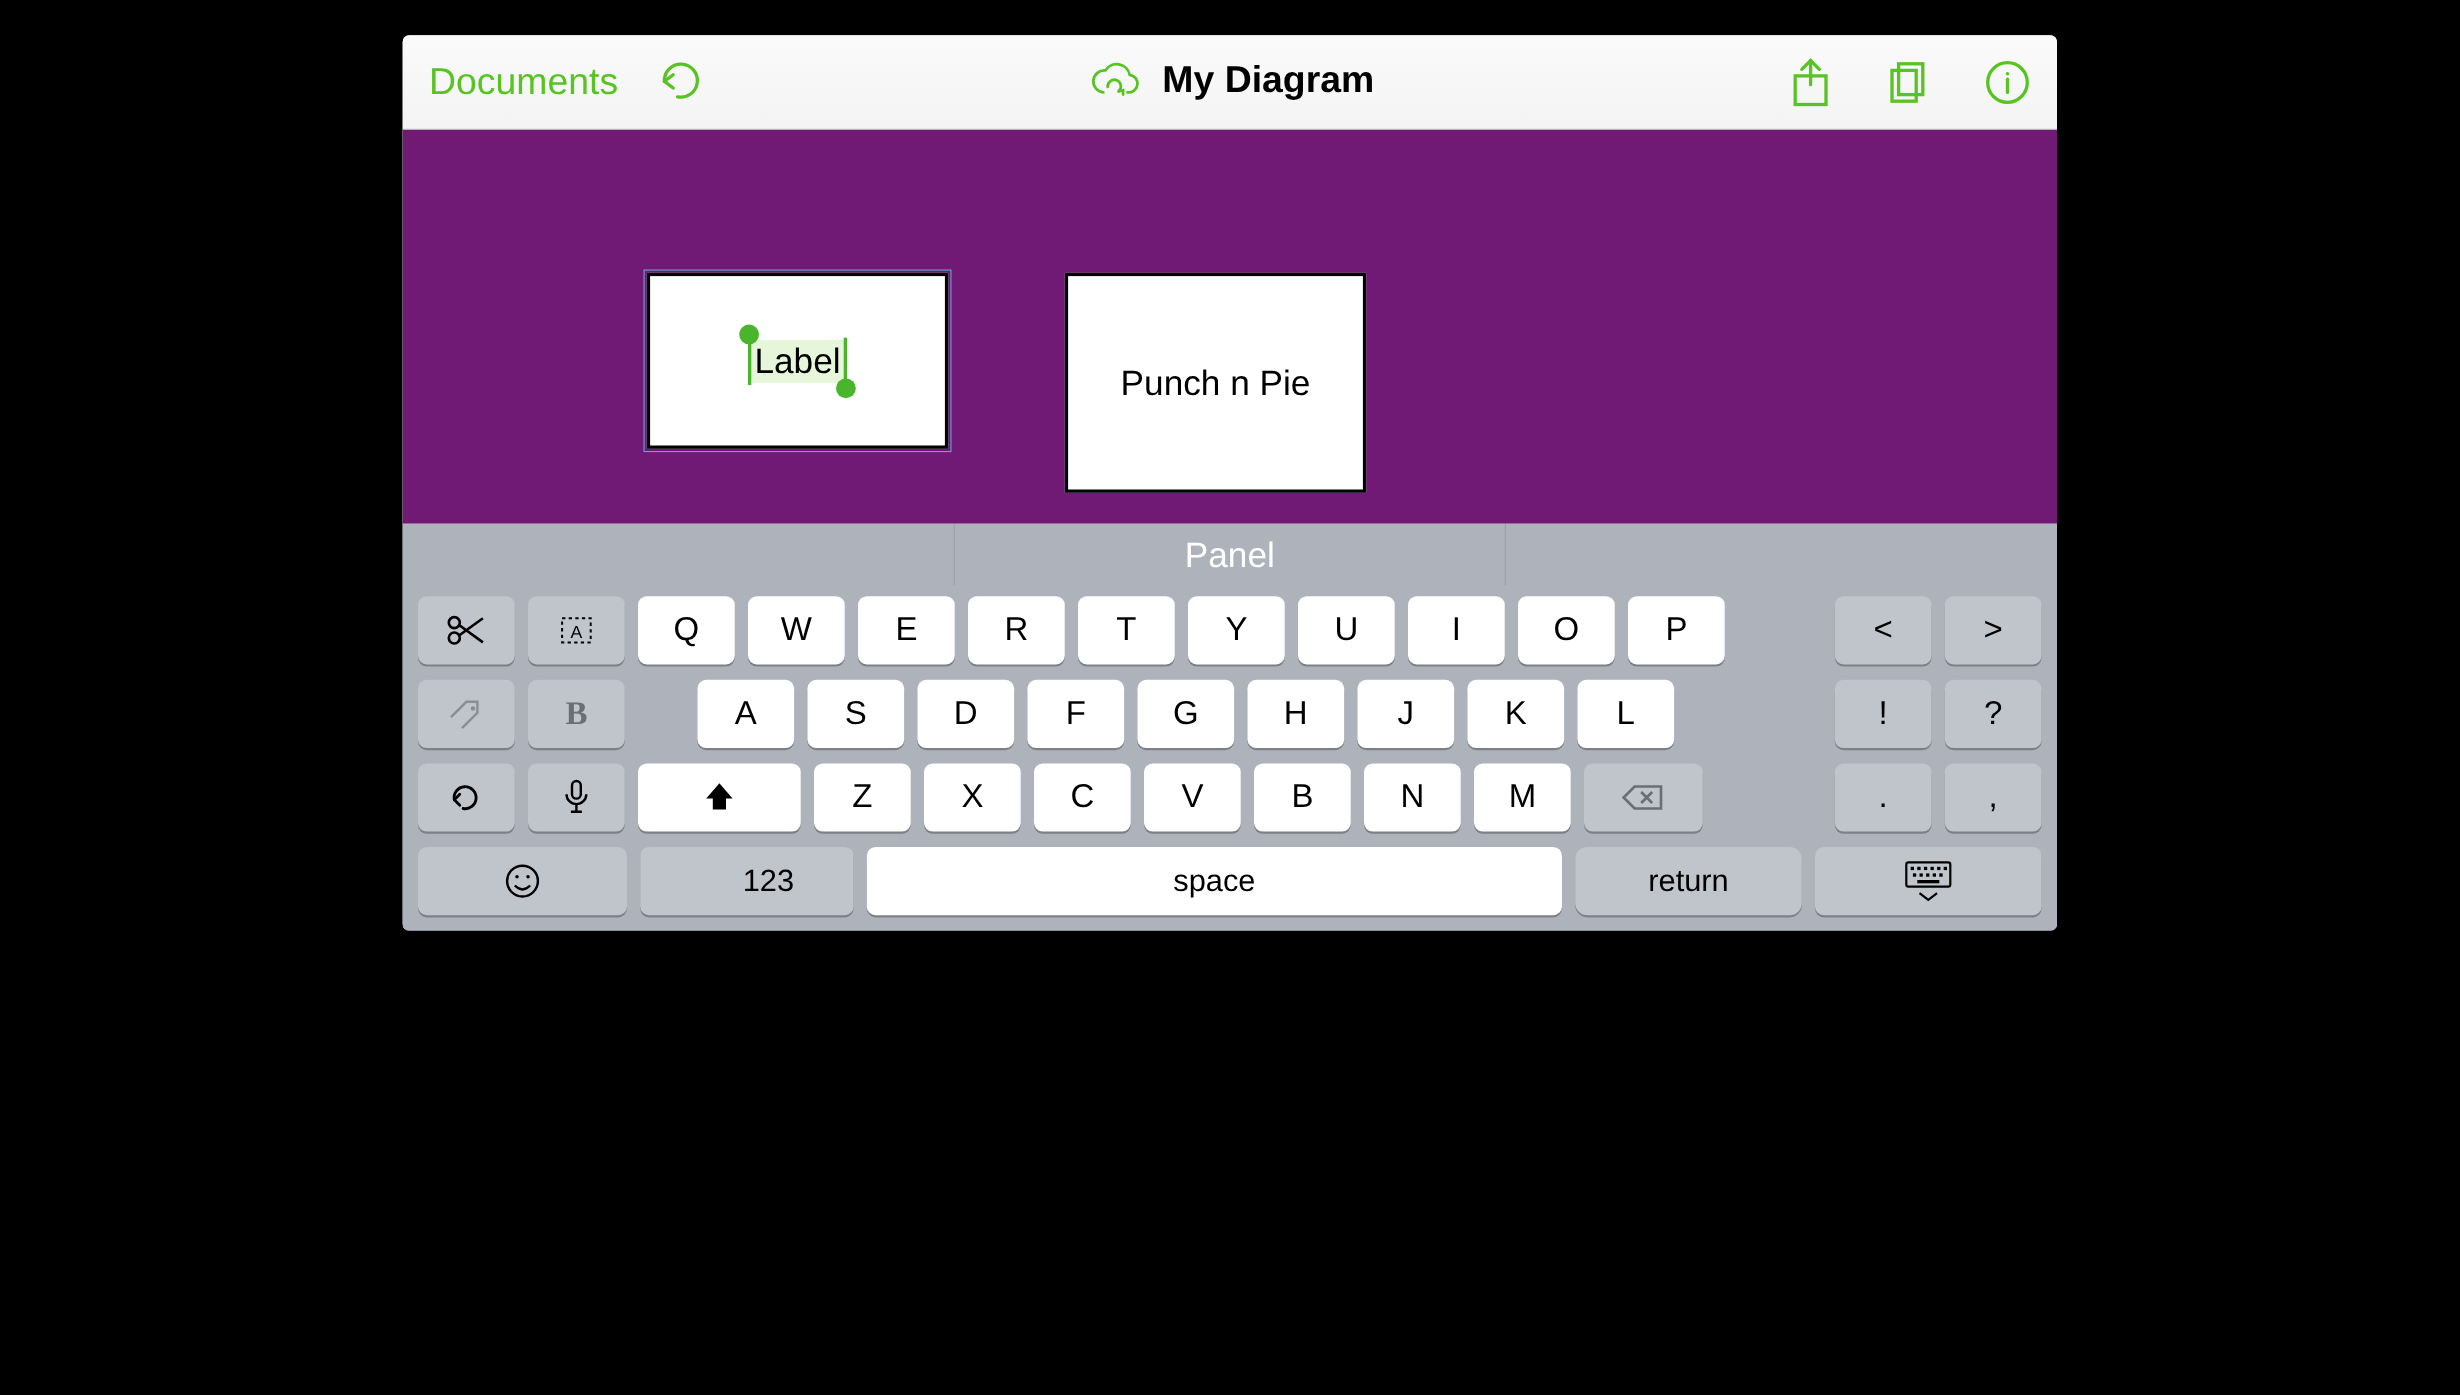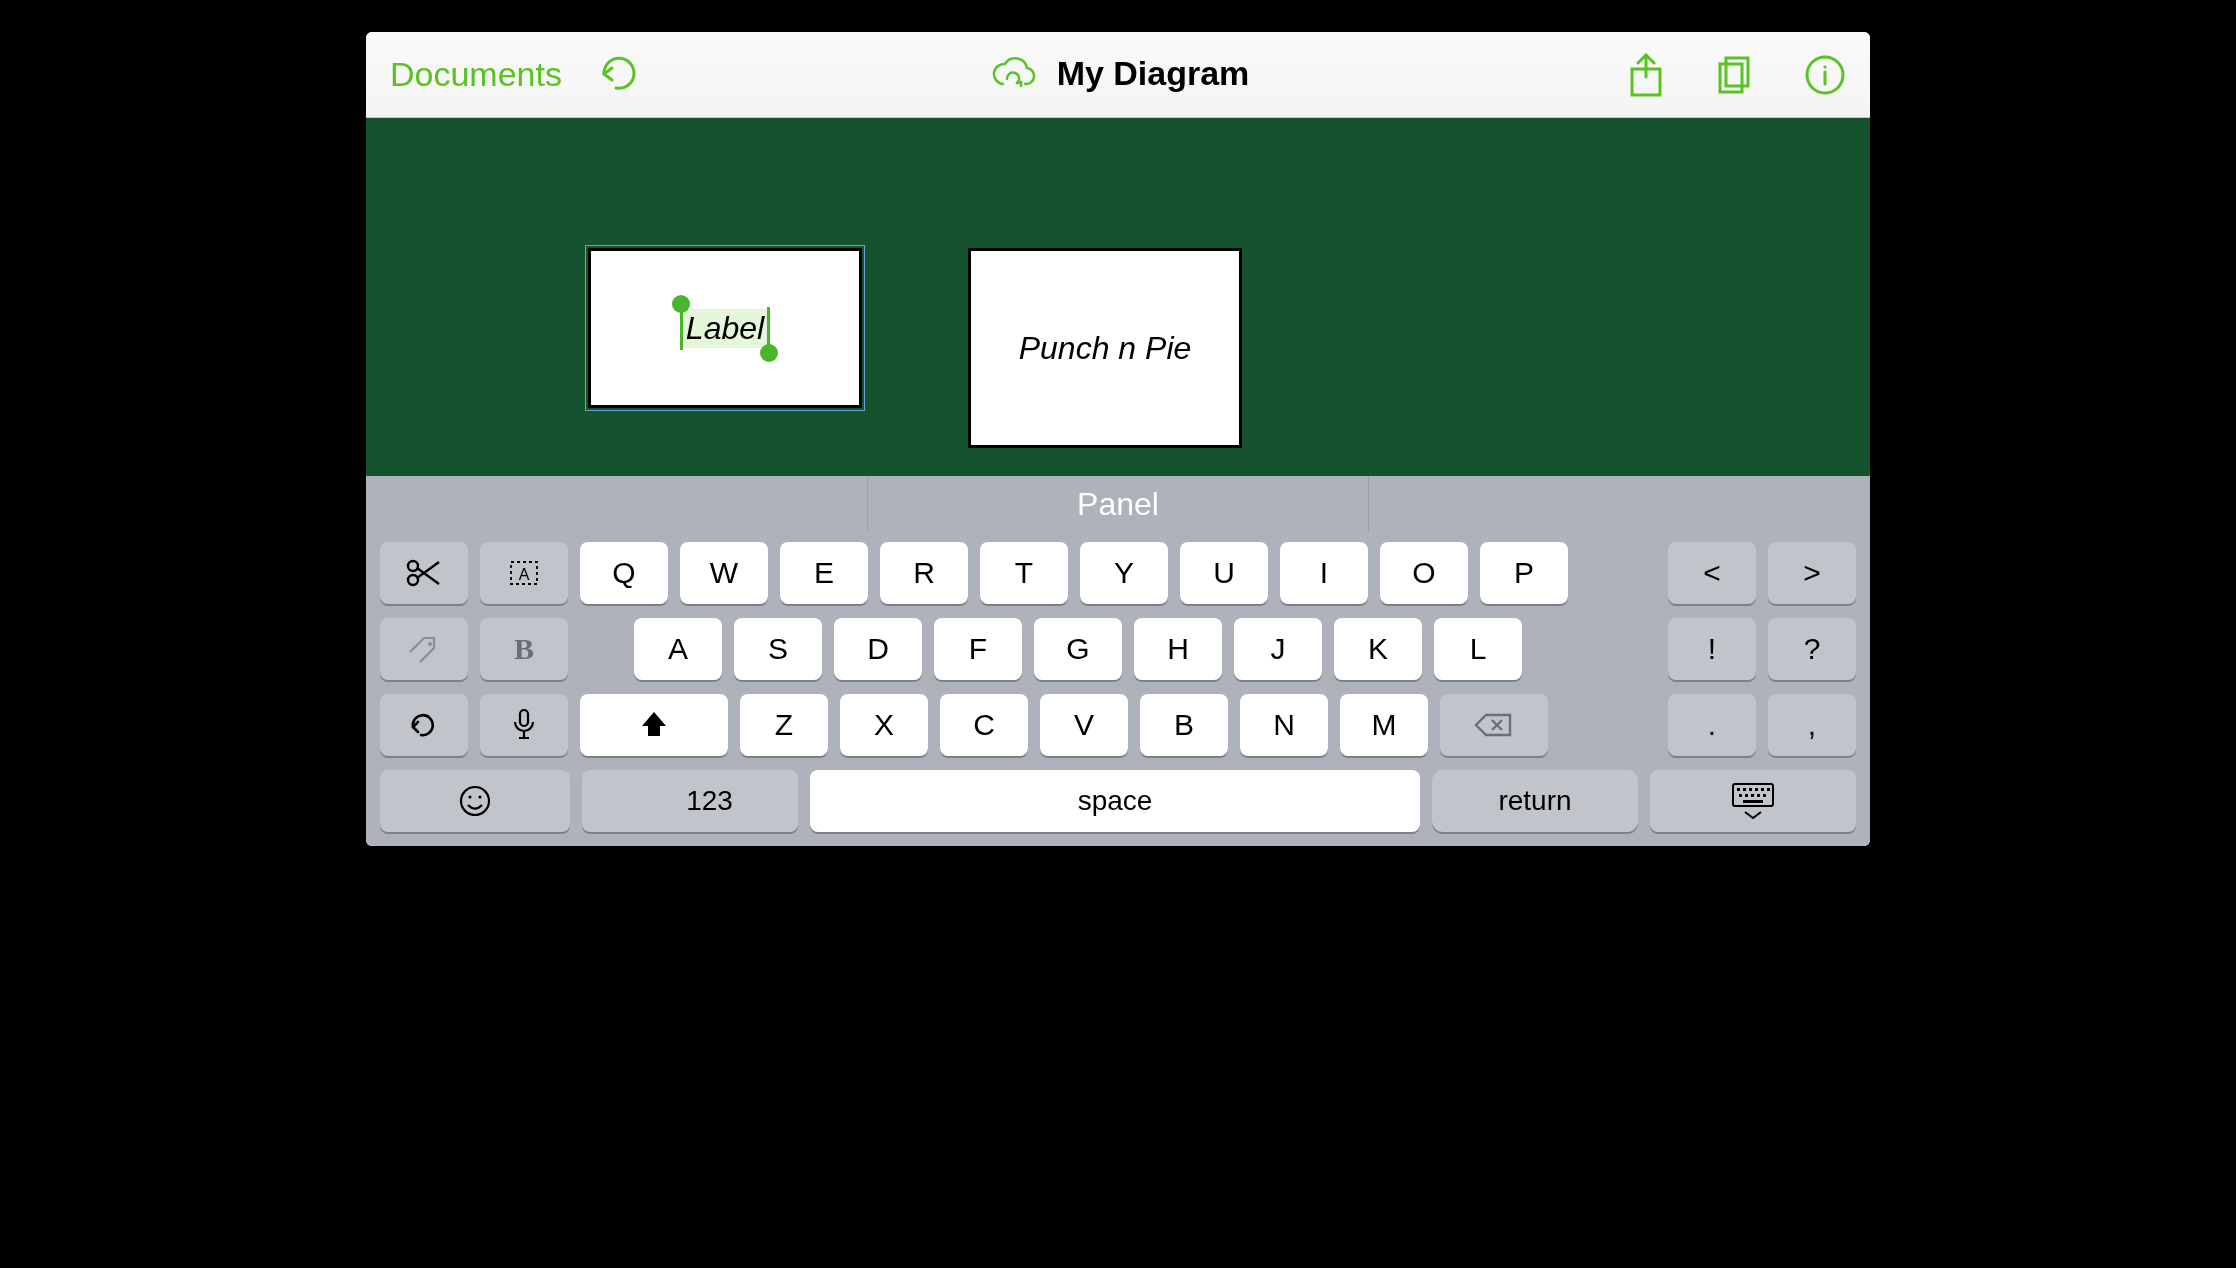--- a/index.html
+++ b/index.html
@@ -35,23 +35,22 @@
   }
   .toolbar .left { display: flex; align-items: center; gap: 36px; min-width: 360px; }
   .toolbar .center { flex: 1; display: flex; align-items: flex-start; justify-content: center; gap: 18px; }
   .toolbar .right { display: flex; align-items: center; gap: 46px; justify-content: flex-end; min-width: 360px; }
   .doc-link { color: #58c322; font-size: 34px; font-weight: 400; }
   .title { font-size: 34px; font-weight: 600; color: #000; }
   .icon-btn svg { display: block; }
   
   .canvas {
     flex: 1;
-    background: #14532d;
+    background: #701a75;
     position: relative;
-    font-style: italic;
   }
   .shape {
     position: absolute;
     border: 3px solid #000;
     background: #fff;
     display: flex;
     align-items: center;
     justify-content: center;
     font-size: 32px;
   }
@@ -125,21 +124,21 @@
   .key.light { background: #c0c4cb; color: #6b6f75; }
   .key svg { display:block; }
 
   .spacer { flex: 1; }
 
   
   .w-letter { width: 88px; }
   .w-side  { width: 88px; }
   .w-shift { width: 148px; }
   .w-back  { width: 108px; }
-  .w-123   { width: 216px; padding-left: 39px; }
+  .w-123   { width: 194px; padding-left: 39px; }
   .w-emoji { width: 190px; }
   .w-return{ width: 206px; border-radius: 11px; }
   .w-dismiss{ width: 206px; }
   .w-space { flex:1; }
 </style>
 </head>
 <body>
 
 <div class="device">
 

